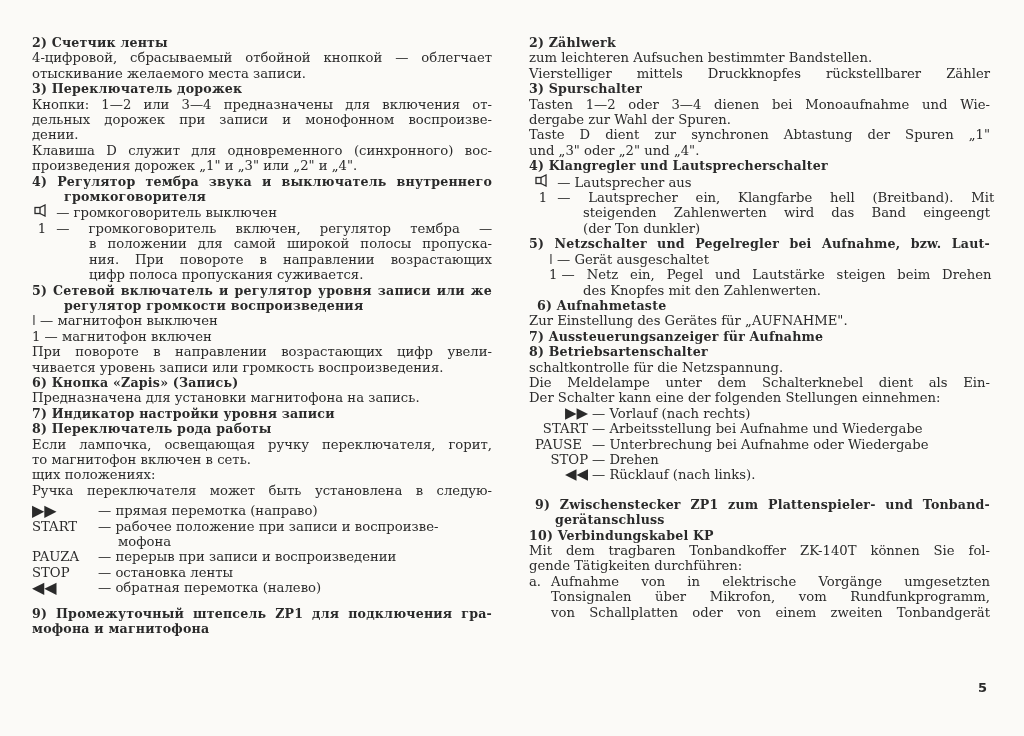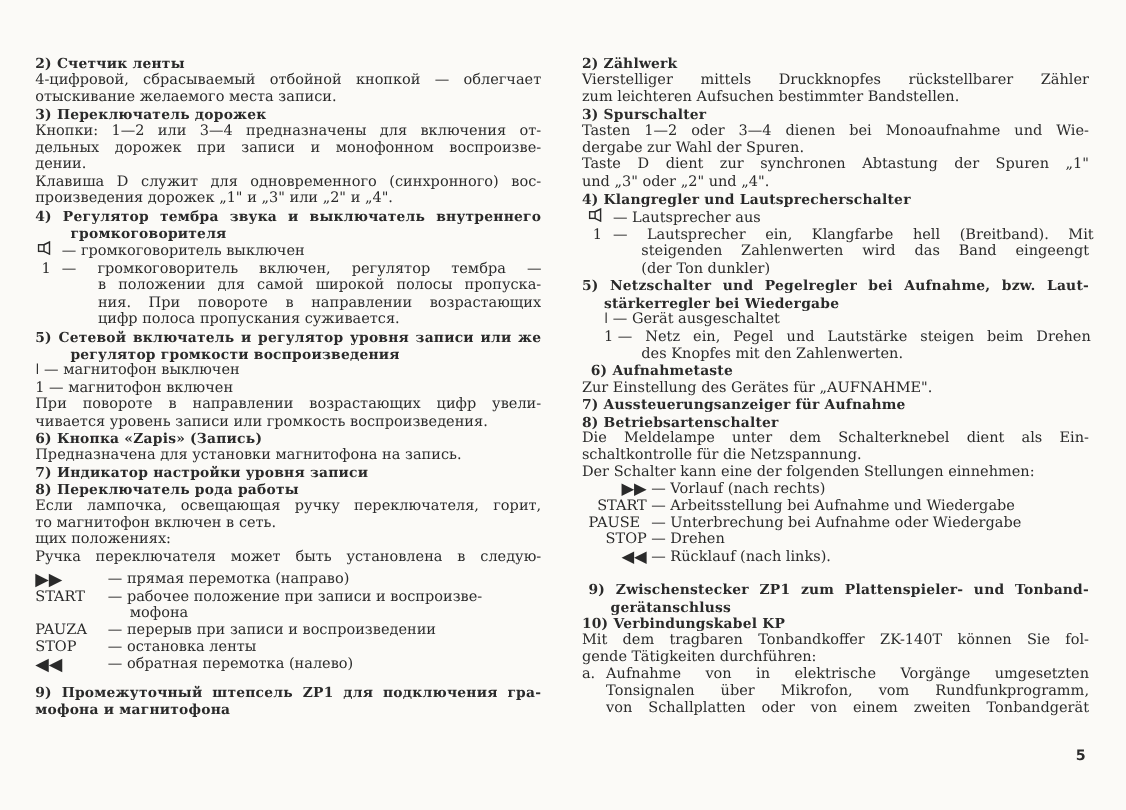--- a/index.html
+++ b/index.html
@@ -4,21 +4,21 @@
 <style>
   html, body { margin:0; padding:0; }
   body {
     width:1024px; height:736px; overflow:hidden;
     background:#fbfaf7;
     color:#2a2a2a;
     font-family:"DejaVu Serif", "Liberation Serif", serif;
     position:relative;
   }
   .col {
-    position:absolute; top:50px;
+    position:absolute; top:35px;
     font-size:13.2px; line-height:15.4px;
   }
   .col.left { left:32px; width:460px; }
   .col.right { left:529px; width:461px; }
   .line { white-space:nowrap; }
   .just { text-align:justify; text-align-last:justify; white-space:normal; }
   .h { font-weight:bold; font-family:"DejaVu Serif", serif; font-size:12.6px; letter-spacing:0.2px; }
   .ind { padding-left:32px; }
   .ind2 { padding-left:57px; }
   .sym { display:inline-block; width:20px; text-align:center; }
@@ -108,22 +108,22 @@
     <span class="k" style="width:66px;font-size:16px;">◀◀</span>
     <span>— обратная перемотка (налево)</span>
   </div>
   <div class="gap"></div>
   <div class="line h just">9) Промежуточный штепсель ZP1 для подключения гра-</div>
   <div class="line h">мофона и магнитофона</div>
 </div>
 
 <div class="col right">
   <div class="line h">2) Zählwerk</div>
+  <div class="line">zum leichteren Aufsuchen bestimmter Bandstellen.</div>
   <div class="line just">Vierstelliger mittels Druckknopfes rückstellbarer Zähler</div>
-  <div class="line">zum leichteren Aufsuchen bestimmter Bandstellen.</div>
 
   <div class="line h">3) Spurschalter</div>
   <div class="line just">Tasten 1—2 oder 3—4 dienen bei Monoaufnahme und Wie-</div>
   <div class="line">dergabe zur Wahl der Spuren.</div>
   <div class="line just">Taste D dient zur synchronen Abtastung der Spuren „1"</div>
   <div class="line">und „3" oder „2" und „4".</div>
 
   <div class="line h">4) Klangregler und Lautsprecherschalter</div>
   <div class="line" style="padding-left:4px">
     <span class="sym">
@@ -135,37 +135,36 @@
     <span>— Lautsprecher aus</span>
   </div>
   <div class="line" style="padding-left:4px">
     <span class="sym">1</span>
     <span style="display:inline-block;width:437px;text-align:justify;text-align-last:justify;">— Lautsprecher ein, Klangfarbe hell (Breitband). Mit</span>
   </div>
   <div class="line just" style="padding-left:54px">steigenden Zahlenwerten wird das Band eingeengt</div>
   <div class="line" style="padding-left:54px">(der Ton dunkler)</div>
 
   <div class="line h just">5) Netzschalter und Pegelregler bei Aufnahme, bzw. Laut-</div>
-  <div class="line h" style="padding-left:20px">stärkerregler bei Wiedergabe</div>
   <div class="line" style="padding-left:20px">
     <span>ǀ</span>
     <span>— Gerät ausgeschaltet</span>
   </div>
   <div class="line" style="padding-left:20px">
     <span>1</span>
     <span style="display:inline-block;width:430px;text-align:justify;text-align-last:justify;">— Netz ein, Pegel und Lautstärke steigen beim Drehen</span>
   </div>
   <div class="line" style="padding-left:54px">des Knopfes mit den Zahlenwerten.</div>
 
   <div class="line h" style="padding-left:8px">6) Aufnahmetaste</div>
   <div class="line">Zur Einstellung des Gerätes für „AUFNAHME".</div>
   <div class="line h">7) Aussteuerungsanzeiger für Aufnahme</div>
   <div class="line h">8) Betriebsartenschalter</div>
+  <div class="line">schaltkontrolle für die Netzspannung.</div>
   <div class="line just">Die Meldelampe unter dem Schalterknebel dient als Ein-</div>
-  <div class="line">schaltkontrolle für die Netzspannung.</div>
   <div class="line">Der Schalter kann eine der folgenden Stellungen einnehmen:</div>
 
   <div class="keyrow">
     <span class="k" style="width:59px;text-align:right;padding-right:4px;font-size:15px;">▶▶</span>
     <span>— Vorlauf (nach rechts)</span>
   </div>
   <div class="keyrow">
     <span class="k" style="width:59px;text-align:right;padding-right:4px;">START</span>
     <span>— Arbeitsstellung bei Aufnahme und Wiedergabe</span>
   </div>

